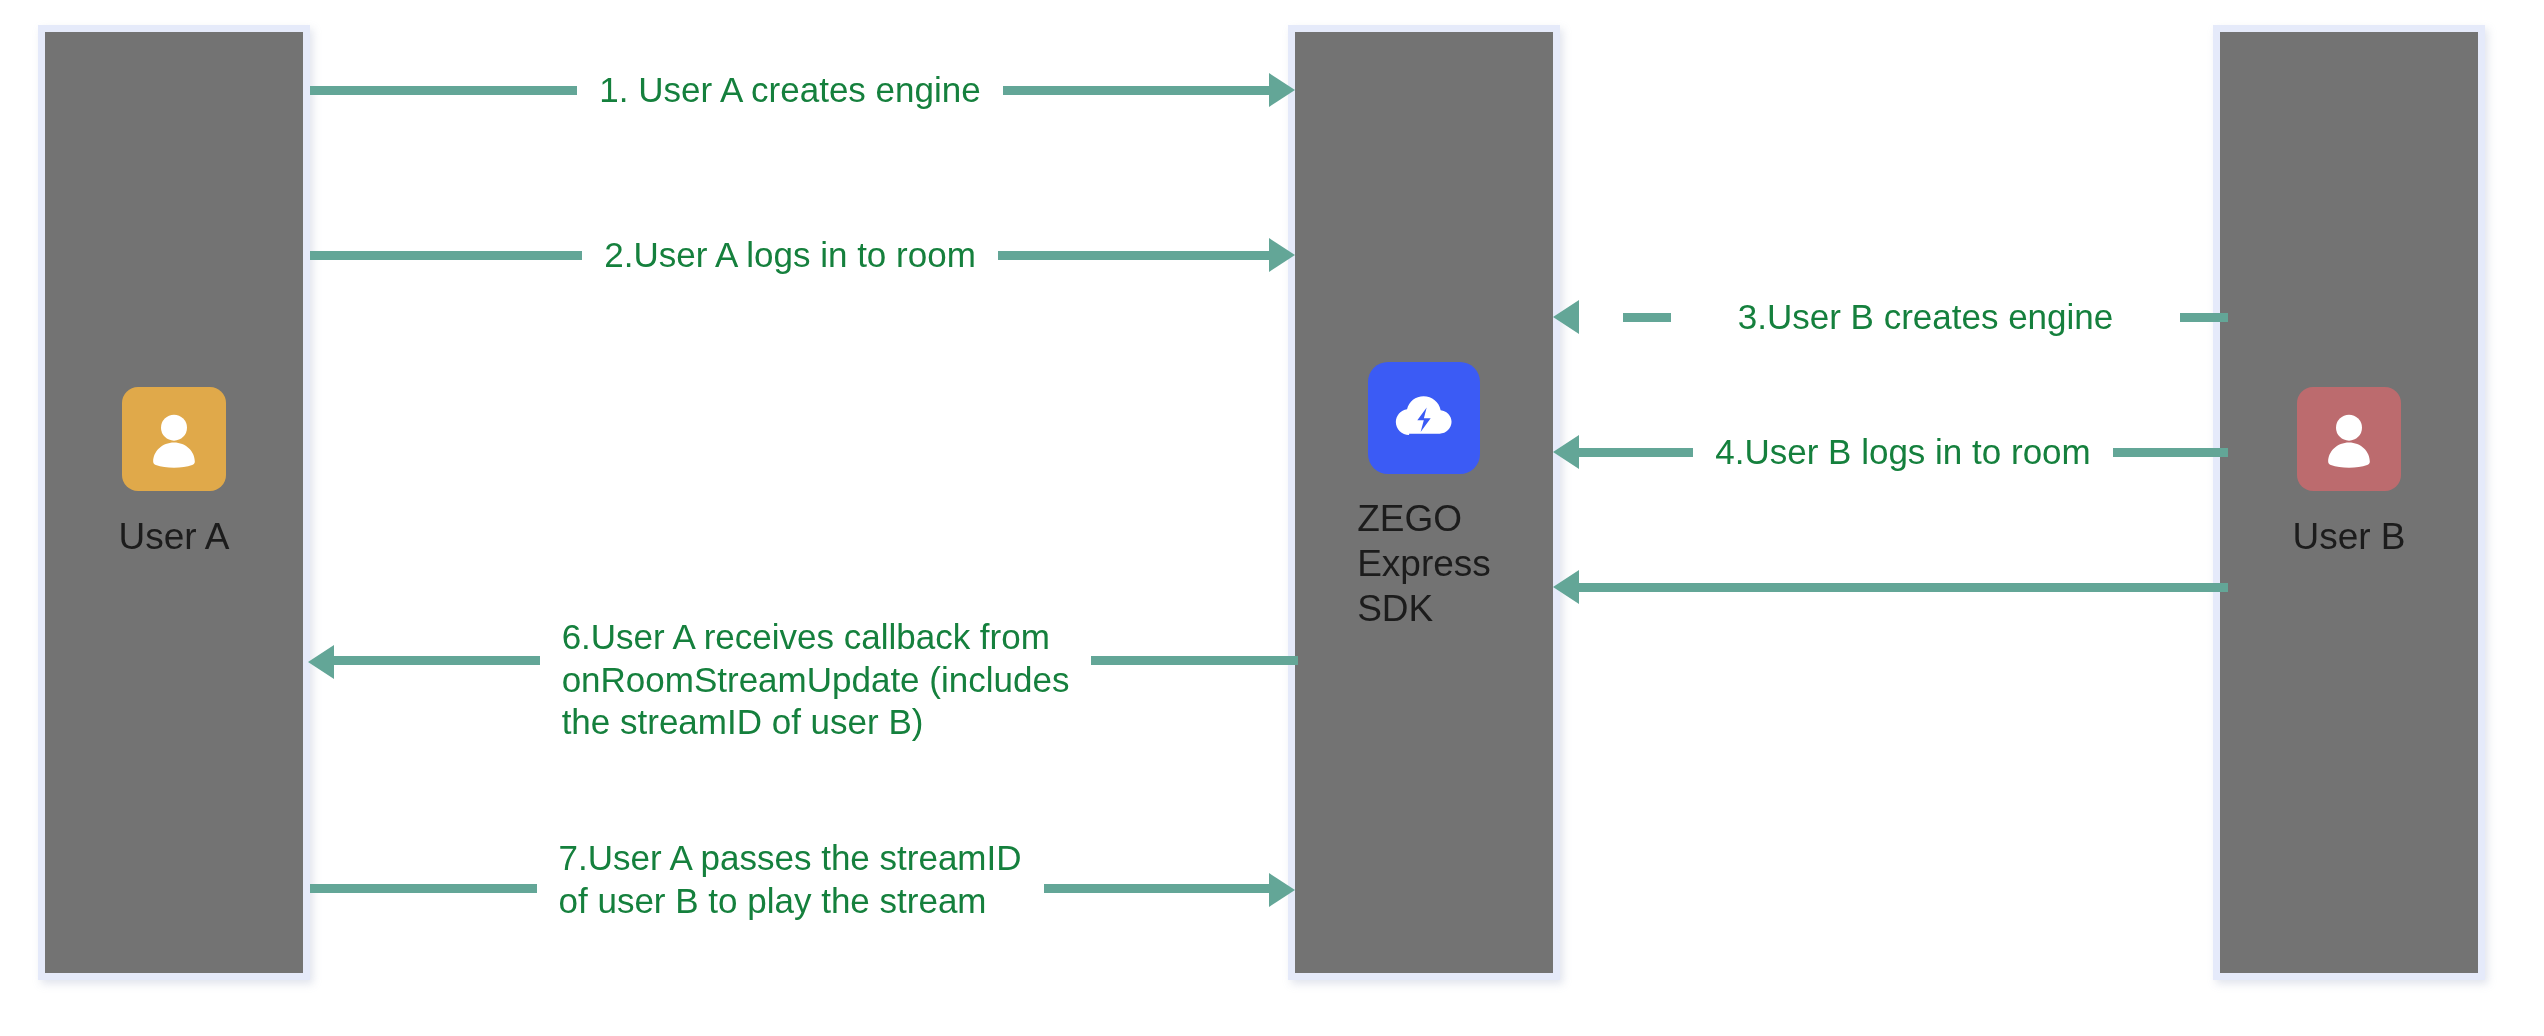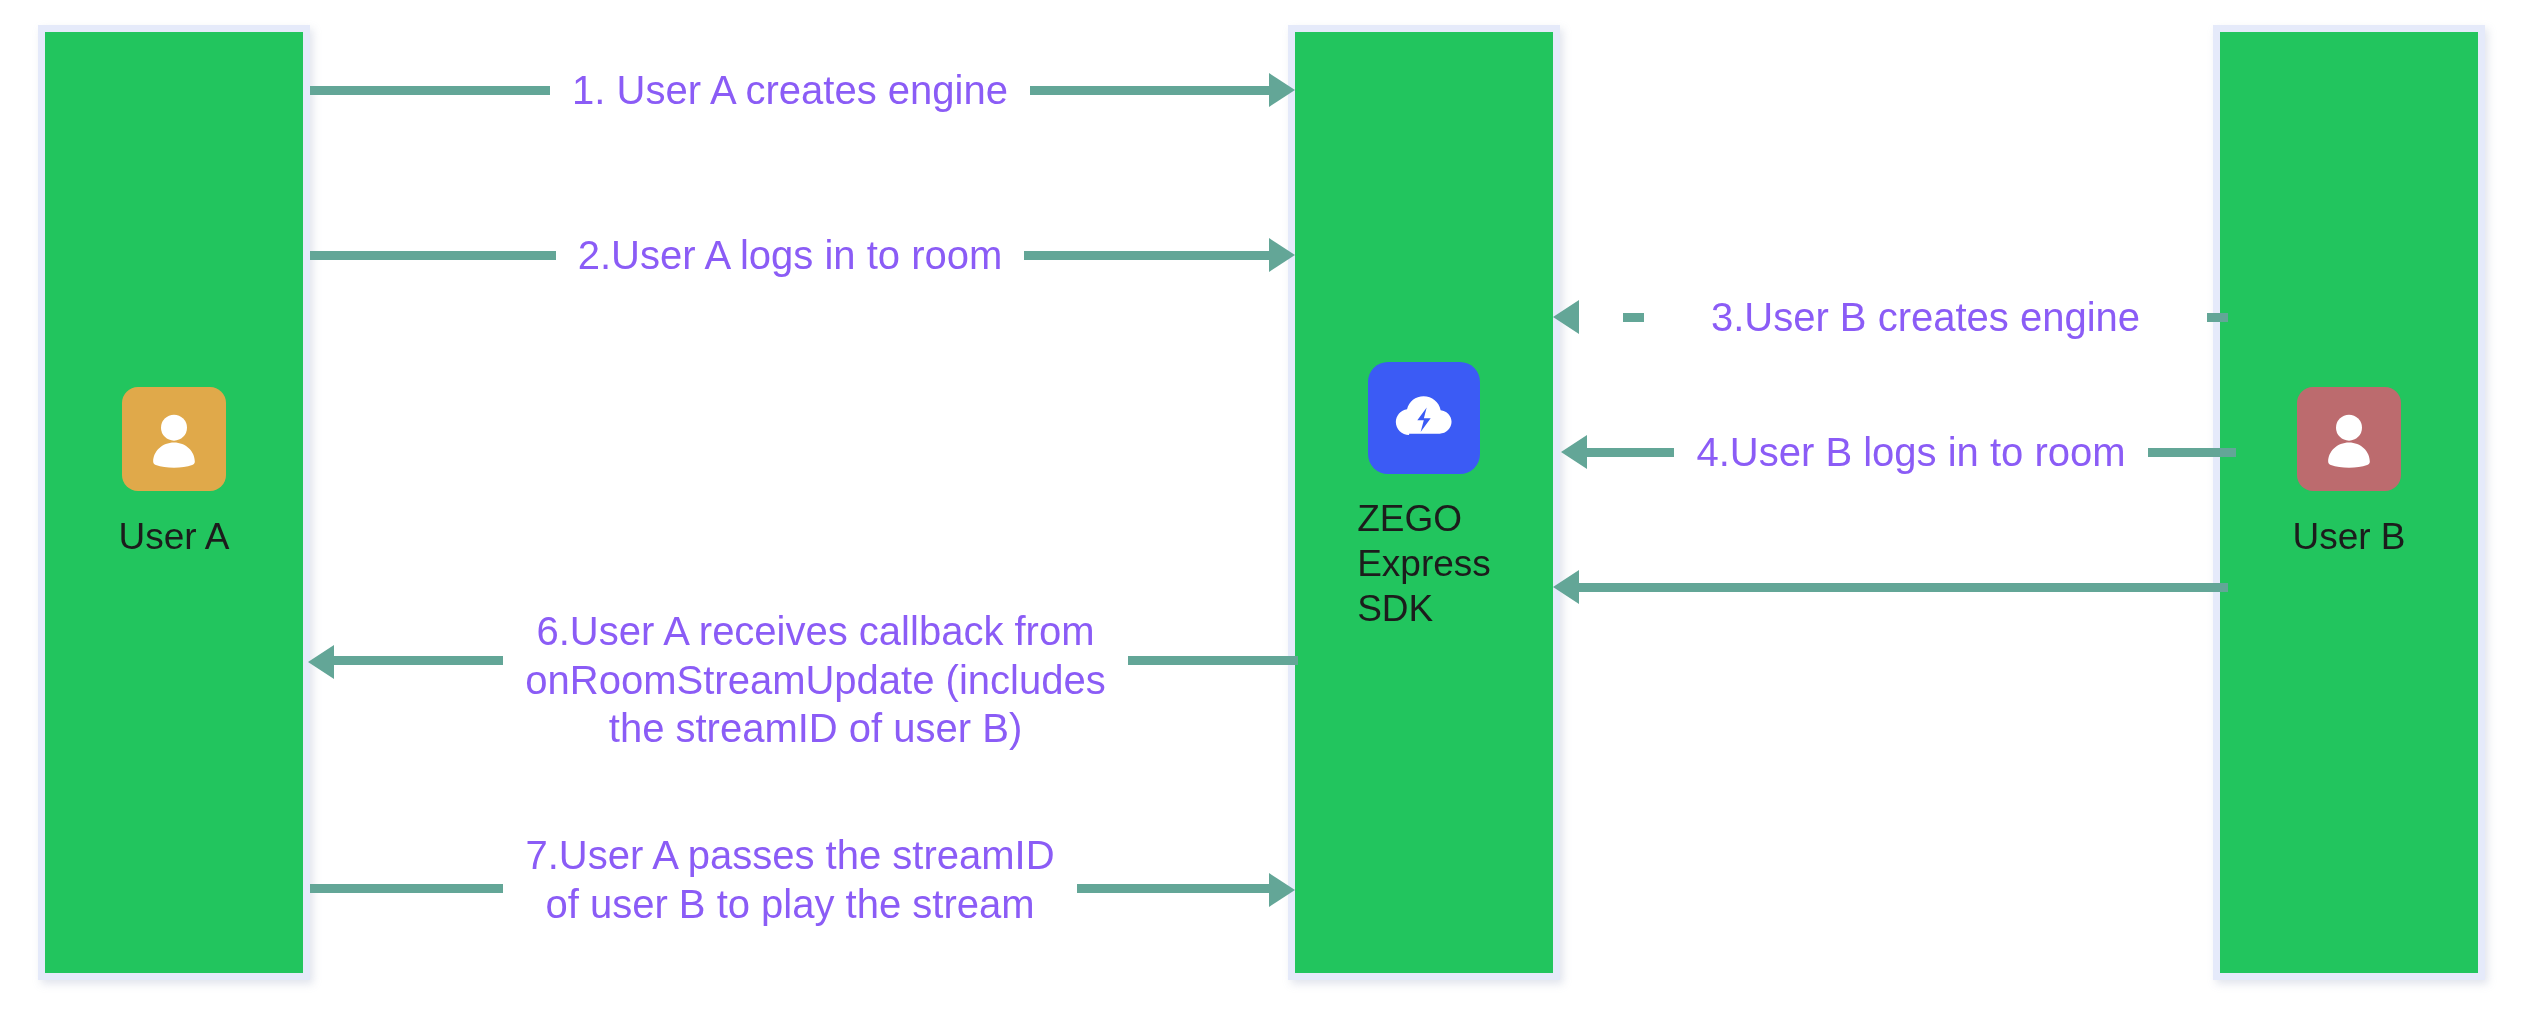--- a/index.html
+++ b/index.html
@@ -15,21 +15,21 @@
     position: relative;
     width: 2544px;
     height: 1036px;
     background: #ffffff;
     overflow: hidden;
   }
 
   
   .lifeline {
     position: absolute;
-    background: #22c55e;
+    background: #737373;
     border: 7px solid #e5eafa;
     box-sizing: border-box;
     box-shadow: 3px 4px 8px rgba(150,160,190,0.28);
   }
 
   
   .actor {
     position: absolute;
     left: 0;
     width: 100%;
@@ -80,24 +80,24 @@
     box-sizing: border-box;
   }
   .msg .seg {
     flex: 1 1 auto;
     height: 9px;
     background: #63a697;
     min-width: 10px;
   }
   .msg .label {
     flex: 0 0 auto;
-    font-size: 40px;
+    font-size: 35px;
     line-height: 1.22;
-    color: #8b5cf6;
-    text-align: center;
+    color: #15803d;
+    text-align: left;
     white-space: pre-line;
     padding: 0 22px;
   }
   
   .head {
     flex: 0 0 auto;
     width: 0;
     height: 0;
     border-top: 17px solid transparent;
     border-bottom: 17px solid transparent;
@@ -176,21 +176,21 @@
     <div class="head right"></div>
   </div>
 
   <div class="msg" style="left:1553px; top:297px; width:675px; height:40px;gap:45px;">
     <div class="head left"></div>
     <div class="seg"></div>
     <div class="label">3.User B creates engine</div>
     <div class="seg"></div>
   </div>
 
-  <div class="msg" style="left:1553px; top:432px; width:675px; height:40px;margin-left:8px;">
+  <div class="msg" style="left:1553px; top:432px; width:675px; height:40px;">
     <div class="head left"></div>
     <div class="seg"></div>
     <div class="label">4.User B logs in to room</div>
     <div class="seg"></div>
   </div>
 
   <div class="msg" style="left:1553px; top:567px; width:675px; height:40px;">
     <div class="head left"></div>
     <div class="seg"></div>
     <div class="seg"></div>

